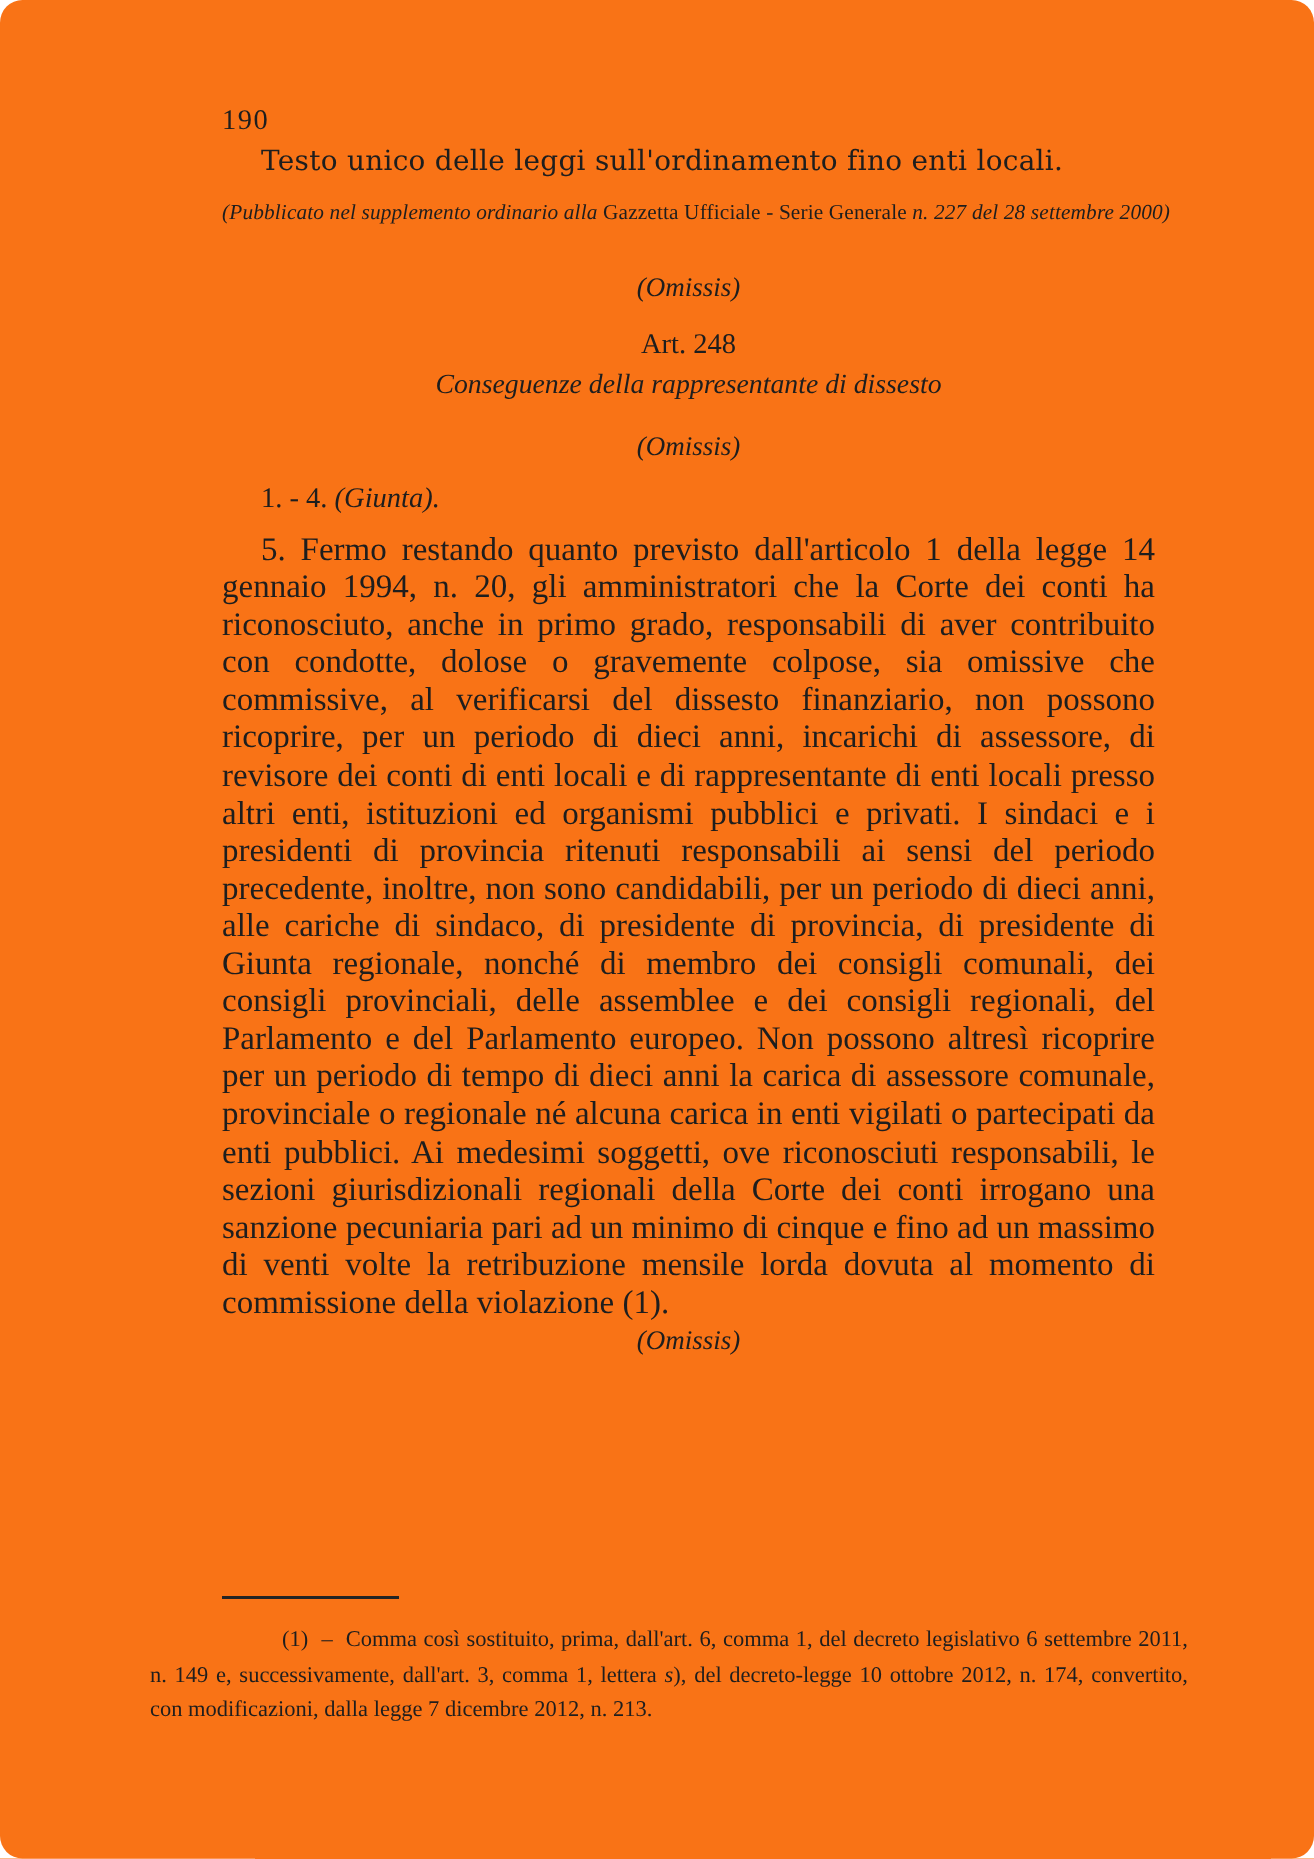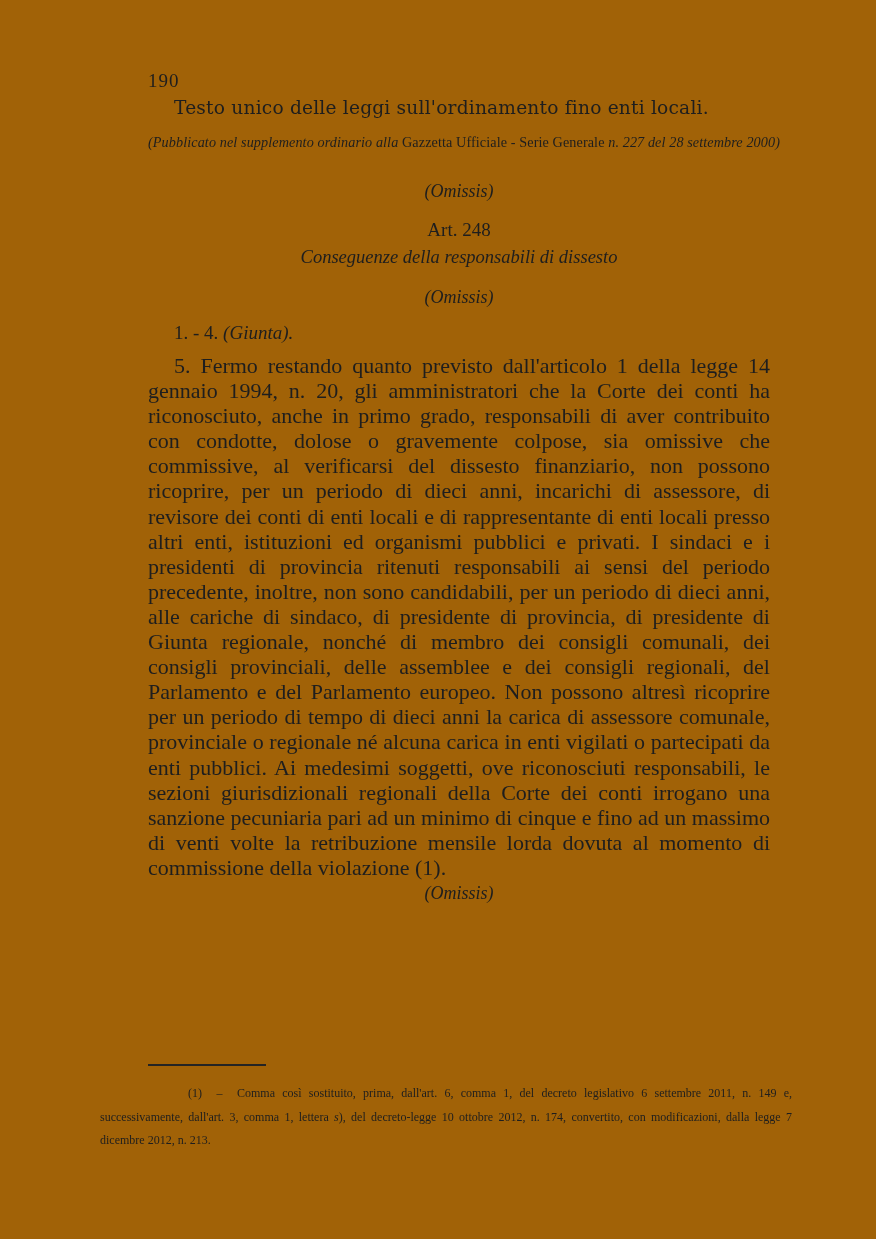--- a/index.html
+++ b/index.html
@@ -11,21 +11,22 @@
     height: 1239px;
     position: relative;
     background: #ffffff;
     color: #1e1e1e;
     font-family: "Liberation Serif", serif;
     overflow: hidden;
   }
   .page {
     position: absolute;
     inset: 0;
-    background: #a16207;
+    background: #f97316;
+    border-radius: 15px;
   }
   .main-column {
     position: absolute;
     left: 148px;
     top: 0;
     width: 622px;
   }
   .page-number {
     margin-top: 70px;
     font-size: 19px;
@@ -95,21 +96,21 @@
     width: 692px;
   }
   .footnote-rule {
     margin-left: 48px;
     width: 118px;
     height: 2px;
     background: #242424;
   }
   .footnote-text {
     margin-top: 16px;
-    font-size: 12px;
+    font-size: 15px;
     line-height: 23.5px;
     text-align: justify;
     text-indent: 88px;
   }
   .fn-marker { white-space: pre-wrap; }
 </style>
 </head>
 <body>
 
 <div class="page">
@@ -122,21 +123,21 @@
     <div class="subtitle">Testo unico delle leggi sull'ordinamento fino enti locali.</div>
 
     <div class="pub-line">
       <span class="italic">(Pubblicato nel supplemento ordinario alla </span><span class="roman">Gazzetta Ufficiale - Serie Generale </span><span class="italic">n. 227 del 28 settembre 2000)</span>
     </div>
 
     <div class="omissis omissis-1">(Omissis)</div>
 
     <div class="art-number">Art. 248</div>
 
-    <div class="art-title">Conseguenze della responsabili di dissesto</div>
+    <div class="art-title">Conseguenze della rappresentante di dissesto</div>
 
     <div class="omissis omissis-2">(Omissis)</div>
 
     <div class="commi-line">
       <span class="roman">1. - 4. </span><span class="italic">(Giunta).</span>
     </div>
 
     <div class="para-5">5. Fermo restando quanto previsto dall'articolo 1 della legge 14 gennaio 1994, n. 20, gli amministratori che la Corte dei conti ha riconosciuto, anche in primo grado, responsabili di aver contribuito con condotte, dolose o gravemente colpose, sia omissive che commissive, al verificarsi del dissesto finanziario, non possono ricoprire, per un periodo di dieci anni, incarichi di assessore, di revisore dei conti di enti locali e di rappresentante di enti locali presso altri enti, istituzioni ed organismi pubblici e privati. I sindaci e i presidenti di provincia ritenuti responsabili ai sensi del periodo precedente, inoltre, non sono candidabili, per un periodo di dieci anni, alle cariche di sindaco, di presidente di provincia, di presidente di Giunta regionale, nonché di membro dei consigli comunali, dei consigli provinciali, delle assemblee e dei consigli regionali, del Parlamento e del Parlamento europeo. Non possono altresì ricoprire per un periodo di tempo di dieci anni la carica di assessore comunale, provinciale o regionale né alcuna carica in enti vigilati o partecipati da enti pubblici. Ai medesimi soggetti, ove riconosciuti responsabili, le sezioni giurisdizionali regionali della Corte dei conti irrogano una sanzione pecuniaria pari ad un minimo di cinque e fino ad un massimo di venti volte la retribuzione mensile lorda dovuta al momento di commissione della violazione (1).</div>
 
     <div class="omissis omissis-3">(Omissis)</div>

